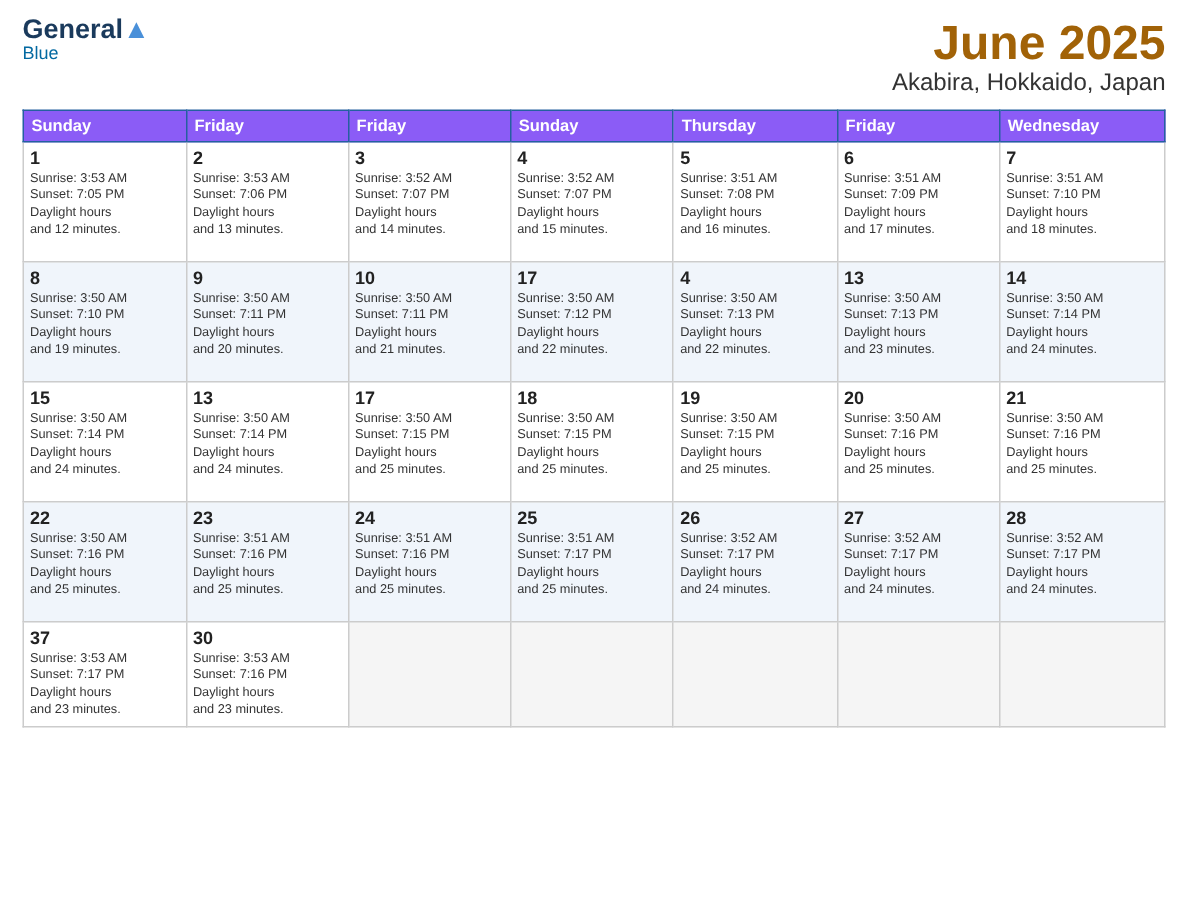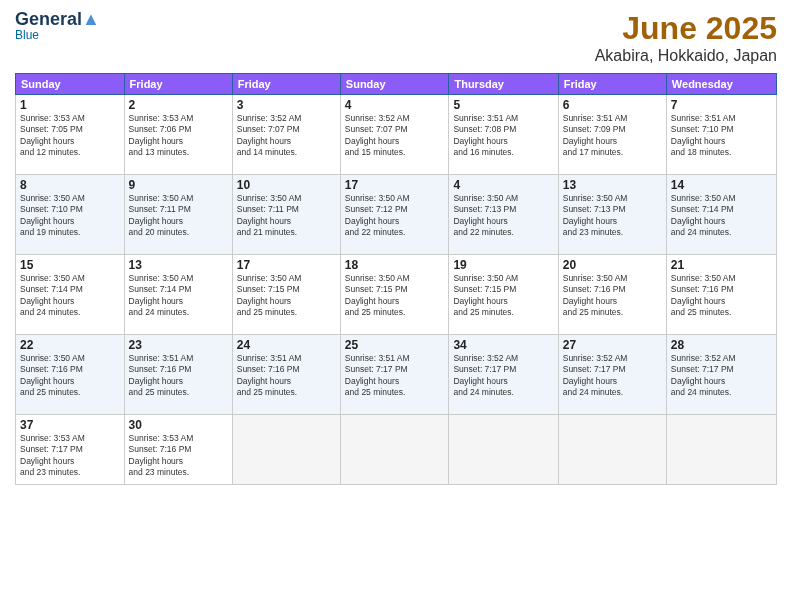--- a/index.html
+++ b/index.html
@@ -348,21 +348,21 @@
           <td>
         <span class="day-num">25</span>
         <div class="day-info">
           Sunrise: 3:51 AM<br>
           Sunset: 7:17 PM<br>
           Daylight hours<br>
           and 25 minutes.
         </div>
           </td>
           <td>
-        <span class="day-num">34</span>
+        <span class="day-num">26</span>
         <div class="day-info">
           Sunrise: 3:52 AM<br>
           Sunset: 7:17 PM<br>
           Daylight hours<br>
           and 24 minutes.
         </div>
           </td>
           <td>
         <span class="day-num">27</span>
         <div class="day-info">

